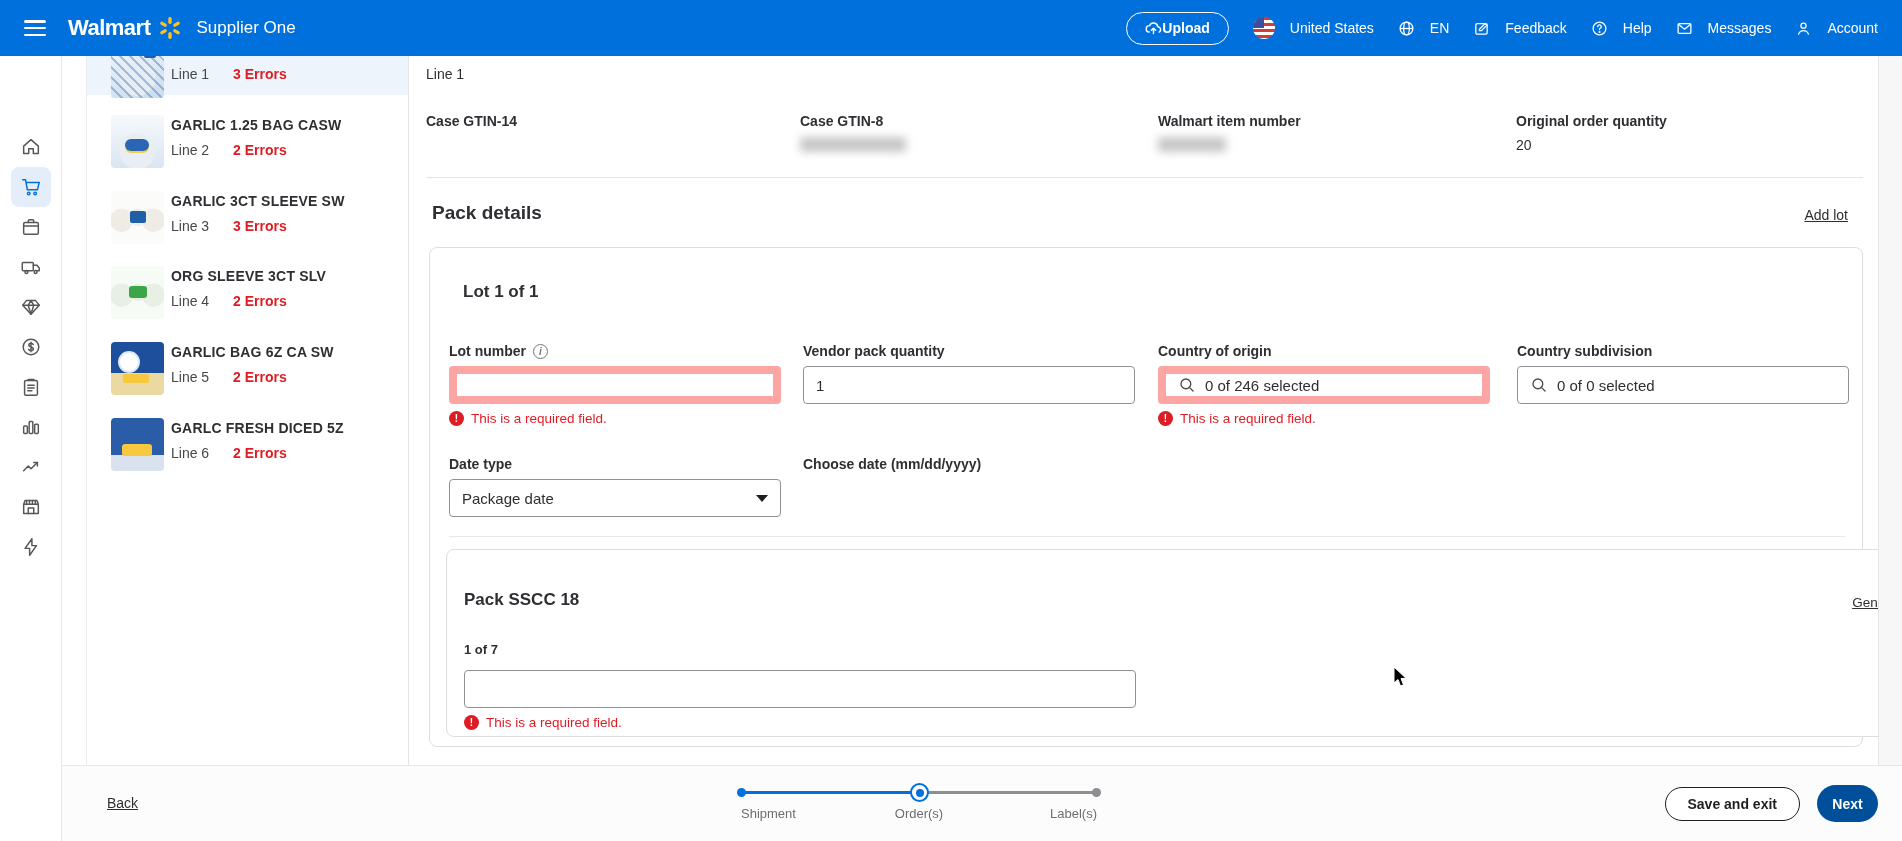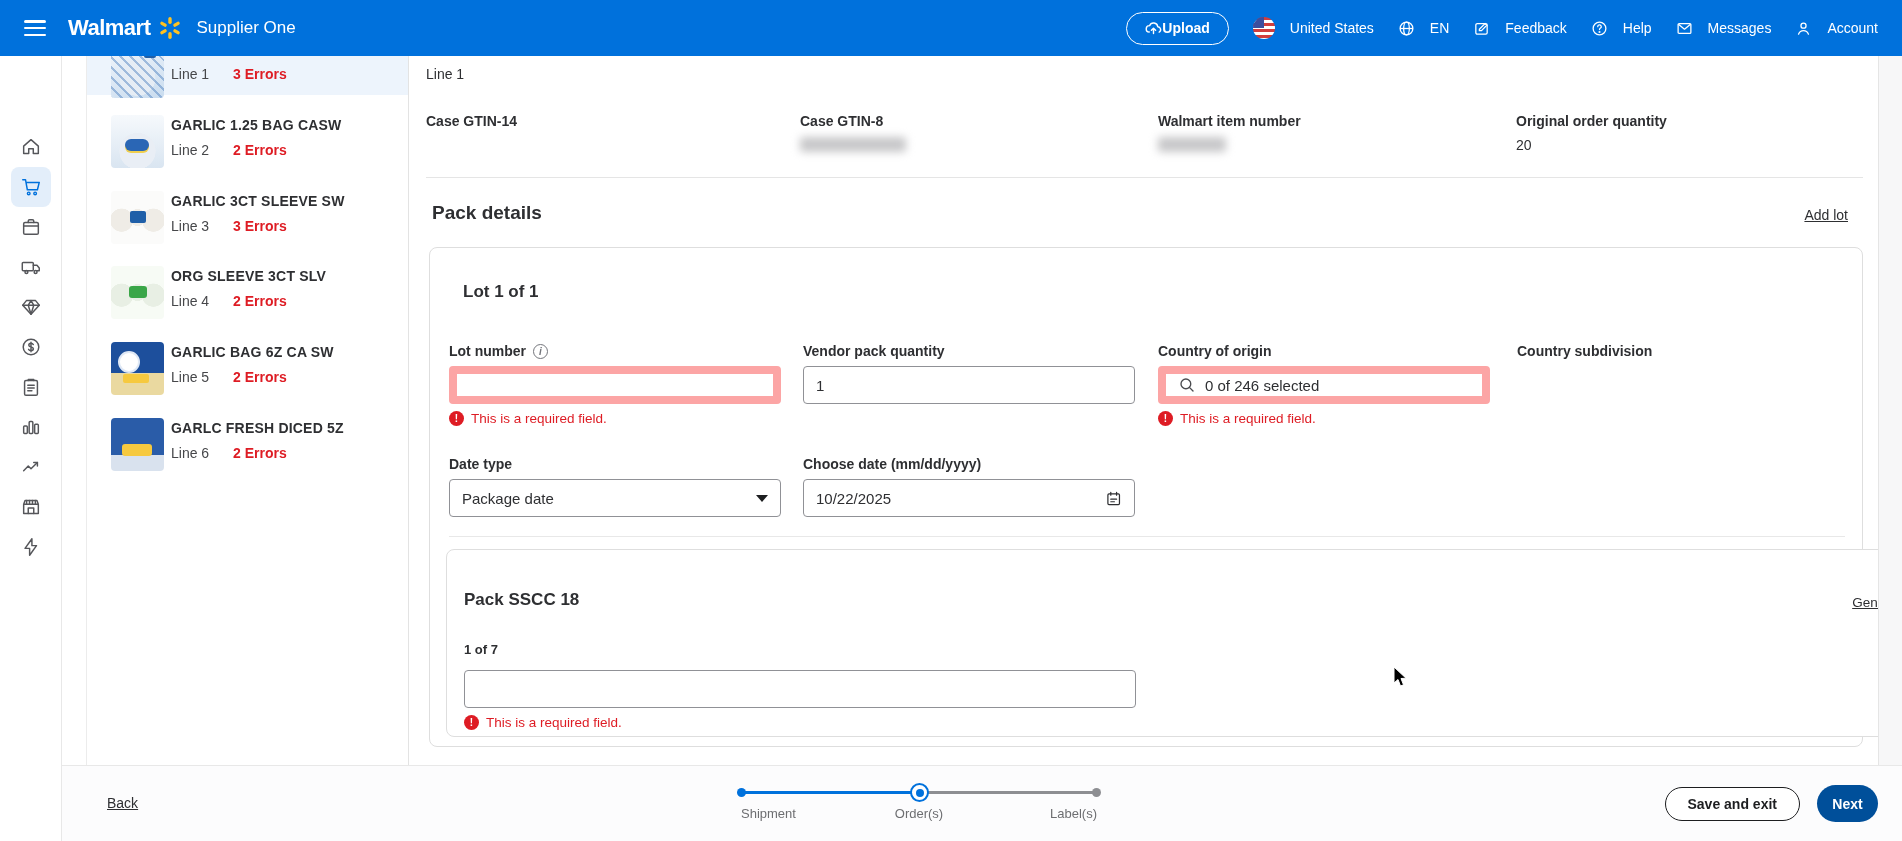--- a/index.html
+++ b/index.html
@@ -382,43 +382,43 @@
         <div class="errline">
           <span class="erricon">!</span>
           <span>This is a required field.</span>
         </div>
       </div>
 
       <div class="field" style="left:1087px;top:95px">
         <div class="flabel">
             <span>Country subdivision</span>
           </div>
+        <div class="box select-box">
+          <svg width="18" height="18" viewBox="0 0 24 24" fill="none" stroke="#4a4b4f" stroke-width="1.8" stroke-linecap="round">
+            <circle cx="10.5" cy="10.5" r="6.5"></circle>
+              <path d="M15.5 15.5 20 20"></path>
+          </svg>
+          <span>0 of 0 selected</span>
+        </div>
       </div>
 
       <div class="field" style="left:19px;top:208px">
         <div class="flabel">
             <span>Date type</span>
           </div>
         <div class="box select-box">
           <span>Package date</span>
           <span class="chev"></span>
         </div>
       </div>
 
       <div class="field" style="left:373px;top:208px">
         <div class="flabel">
             <span>Choose date (mm/dd/yyyy)</span>
           </div>
-        <div class="box">
-          <input value="10/22/2025" style="">
-          <svg width="19" height="19" viewBox="0 0 24 24" fill="none" stroke="#2e2f32" stroke-width="1.7" stroke-linecap="round">
-            <rect x="4" y="5.5" width="16" height="15" rx="1.5"></rect>
-              <path d="M8 3.5v4M16 3.5v4M8 13h8M8 16.5h5"></path>
-          </svg>
-        </div>
       </div>
 
       <div class="inner-hr"></div>
 
       <div class="sscc-card">
         <div class="sscc-title">Pack SSCC 18</div>
         <span class="link sscc-gen">Generate all SSCC18 IDs</span>
         <div class="sscc-idx">1 of 7</div>
         <div class="sscc-field">
           <div class="box">

